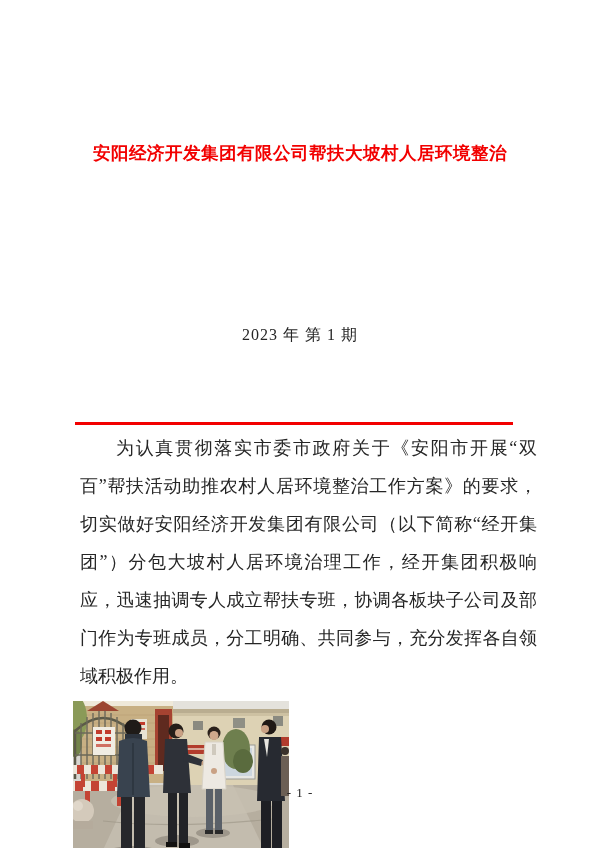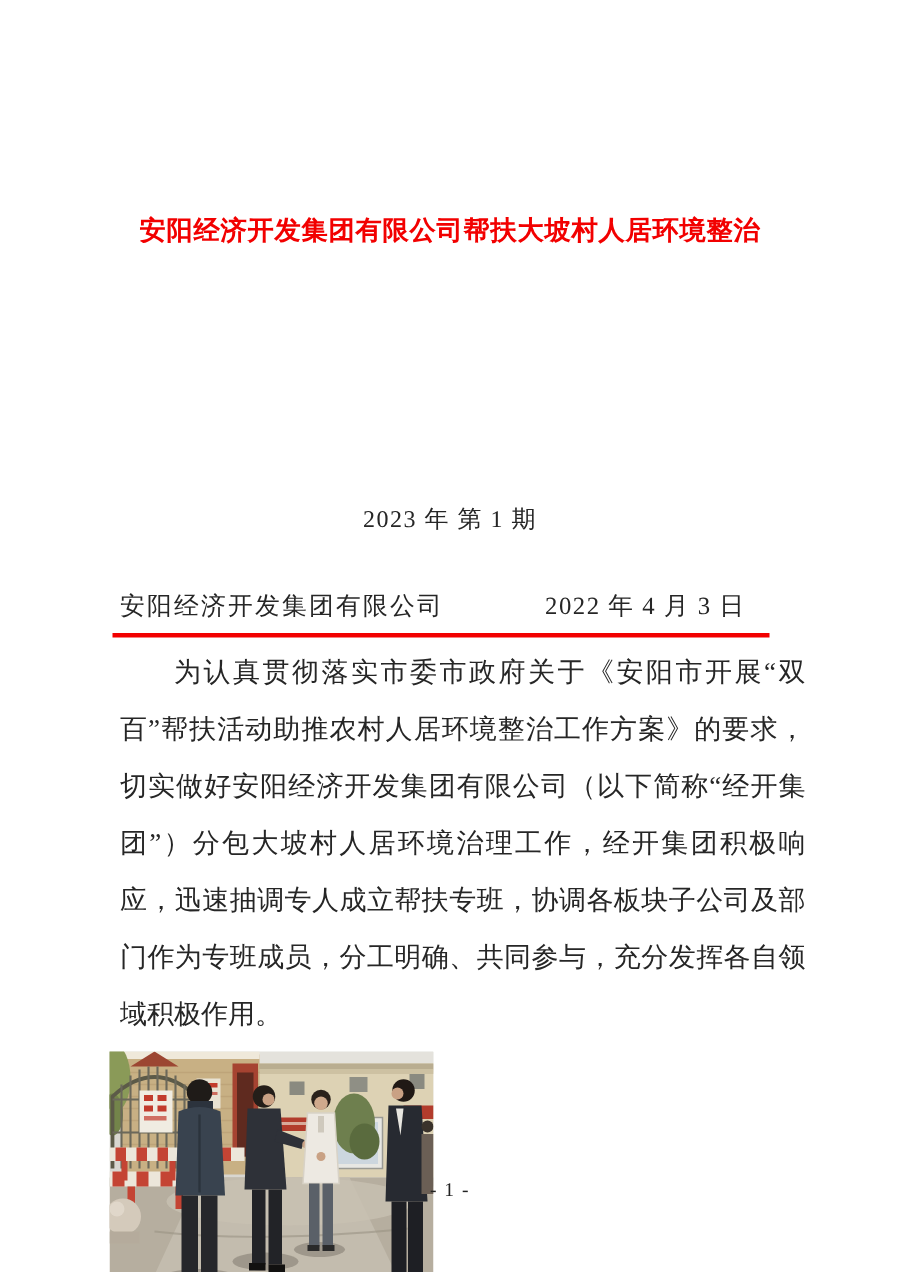--- a/index.html
+++ b/index.html
@@ -29,21 +29,21 @@
     position:absolute;top:211px;left:0;width:100%;
     text-align:center;
     color:var(--red);
     font-weight:bold;
     font-size:58px;
     line-height:1.05;
     word-spacing:11px;
     white-space:nowrap;
   }
   .issue{
-    position:absolute;top:336px;left:0;width:100%;
+    position:absolute;top:325px;left:0;width:100%;
     text-align:center;
     font-size:16px;
     letter-spacing:1px;
   }
   .info-row{
     position:absolute;top:393px;left:80px;width:457px;height:22px;
     font-size:16.5px;
   }
   .org{position:absolute;left:0;top:0;letter-spacing:1.5px;}
   .date{position:absolute;right:40px;top:0;letter-spacing:1px;}
@@ -79,24 +79,20 @@
 </head>
 <body>
 
 <div class="page">
 
   <div class="subtitle">安阳经济开发集团有限公司帮扶大坡村人居环境整治</div>
 
 
   <div class="issue">2023 年  第 1 期</div>
 
-  <div class="info-row">
-    <span class="org">安阳经济开发集团有限公司</span>
-    <span class="date">2022 年 4 月 3 日</span>
-  </div>
 
   <div class="rule"></div>
 
   <div class="bodytext">
     <p>为认真贯彻落实市委市政府关于《安阳市开展“双百”帮扶活动助推农村人居环境整治工作方案》的要求，切实做好安阳经济开发集团有限公司（以下简称“经开集团”）分包大坡村人居环境治理工作，经开集团积极响应，迅速抽调专人成立帮扶专班，协调各板块子公司及部门作为专班成员，分工明确、共同参与，充分发挥各自领域积极作用。</p>
 
     <div class="photo-figure" title="四名干部在大坡村村口道路上交流，背景为村舍、铁艺大门和红白警戒护栏">
       <svg viewBox="0 0 216 175" width="216" height="175">
 
         <rect x="0" y="0" width="216" height="90" fill="#d8d6d0"></rect>

